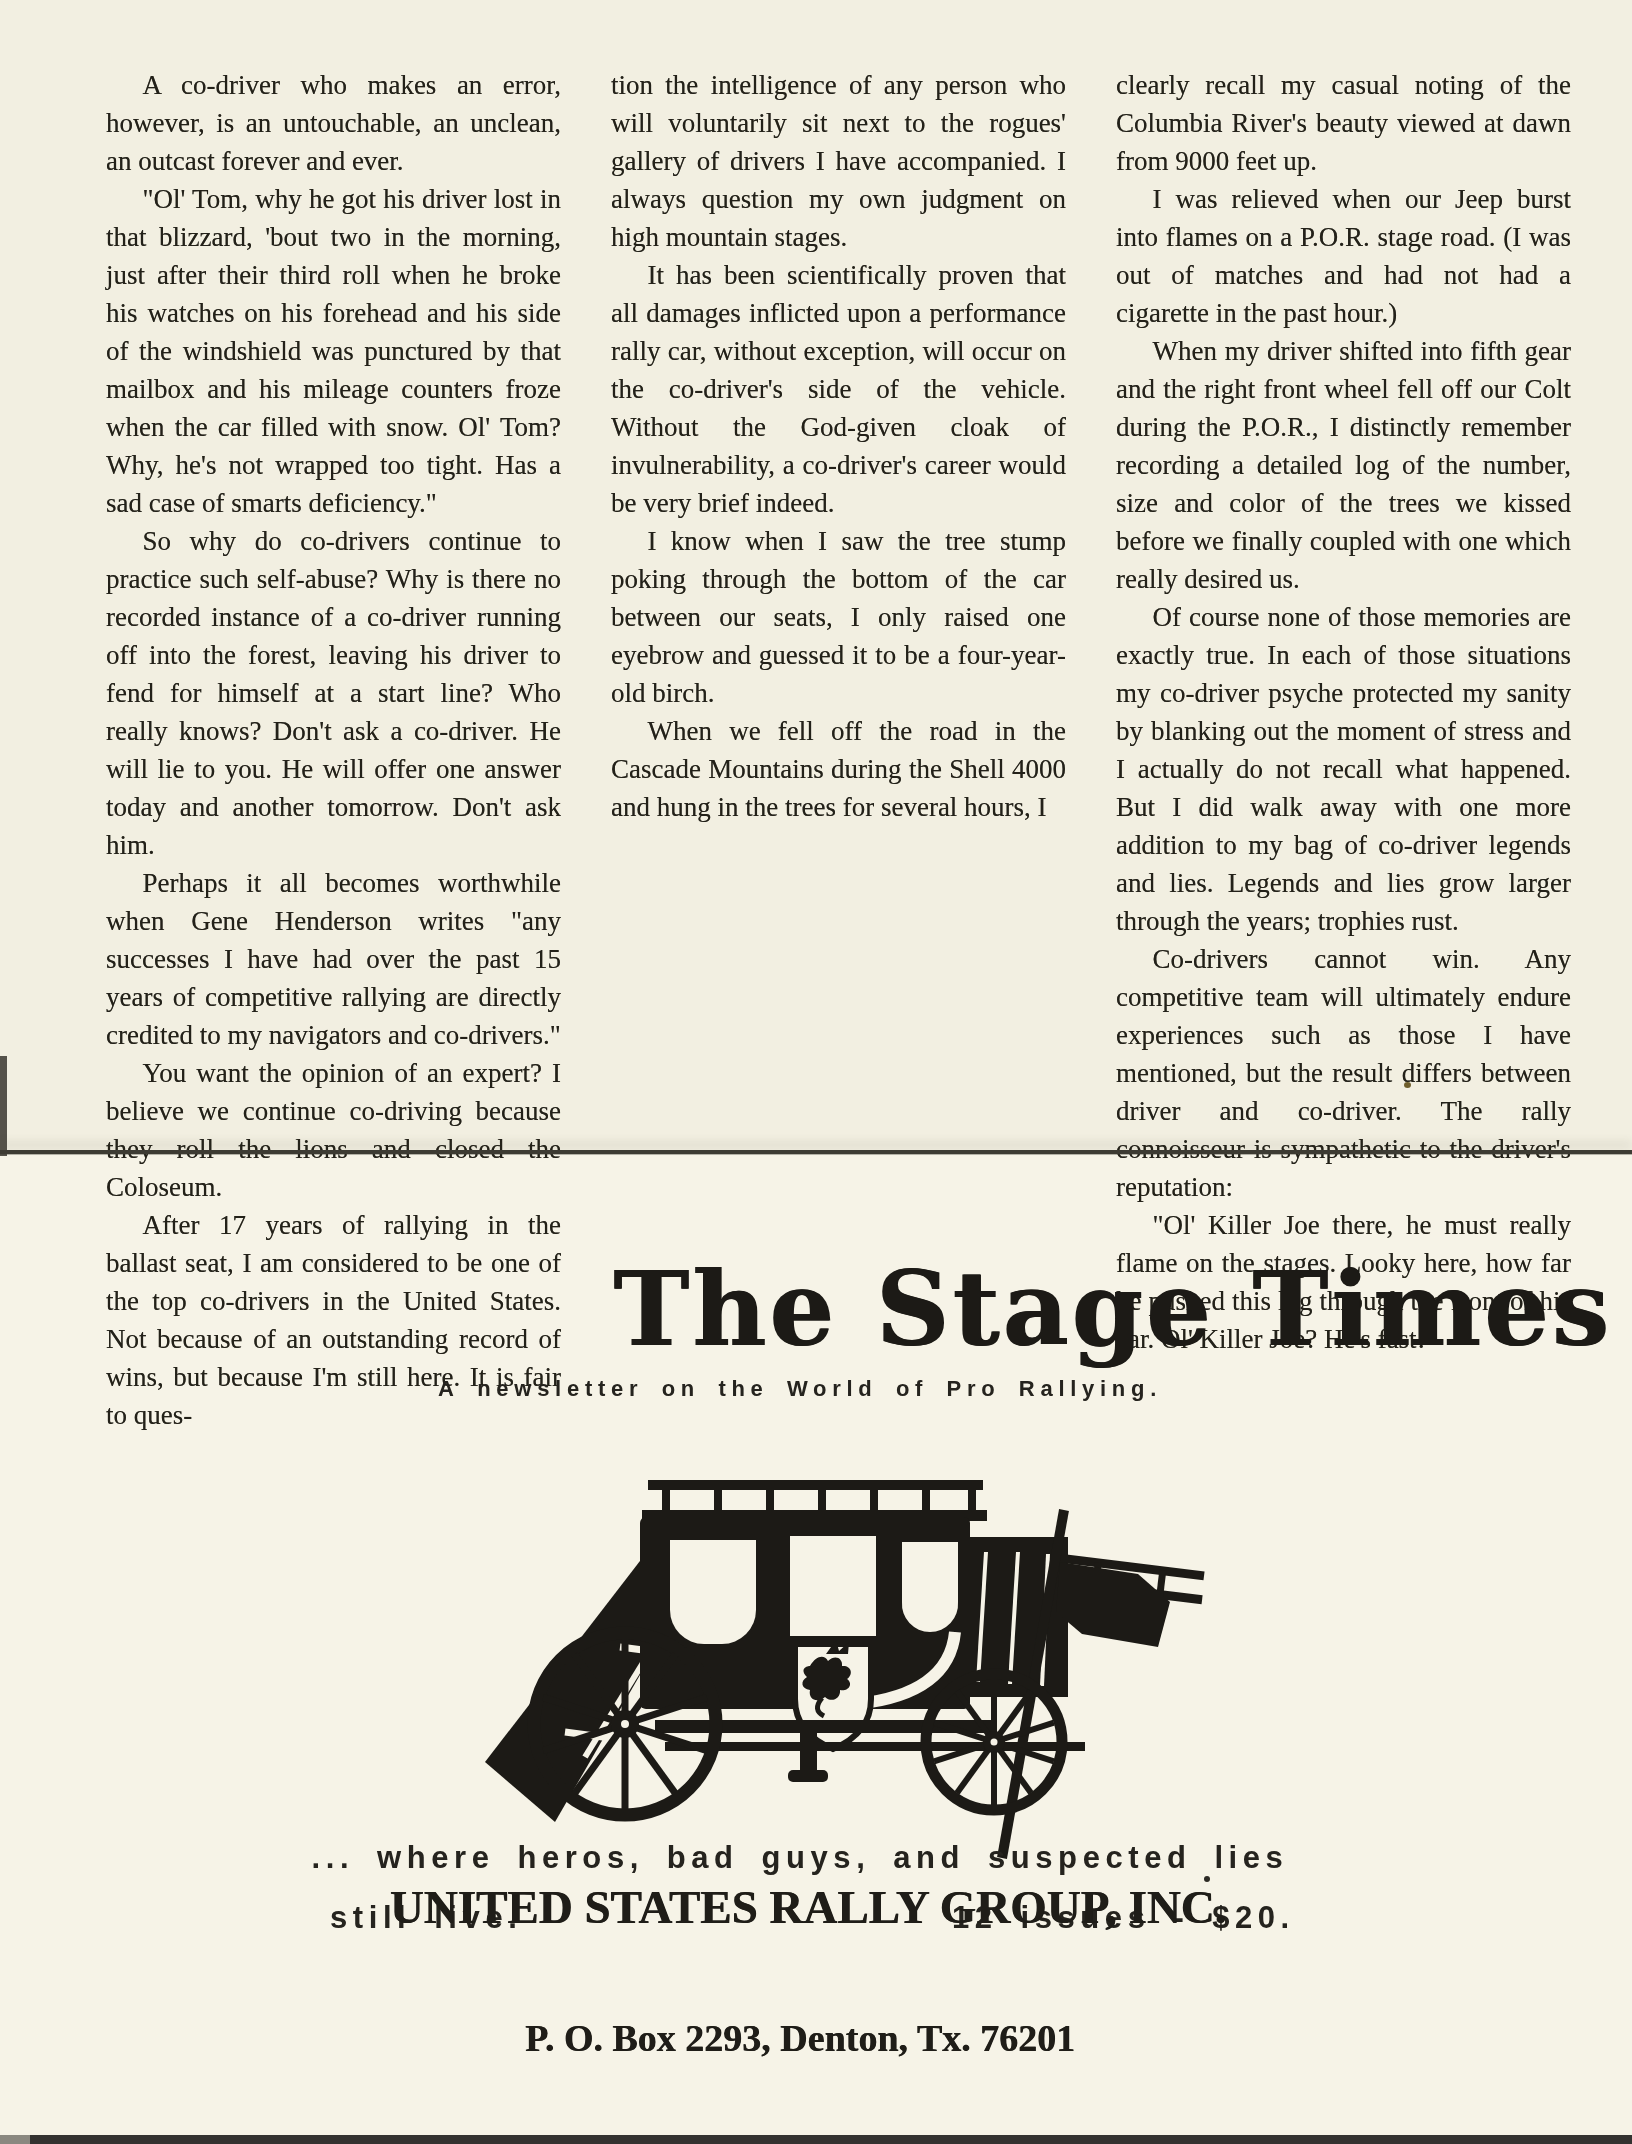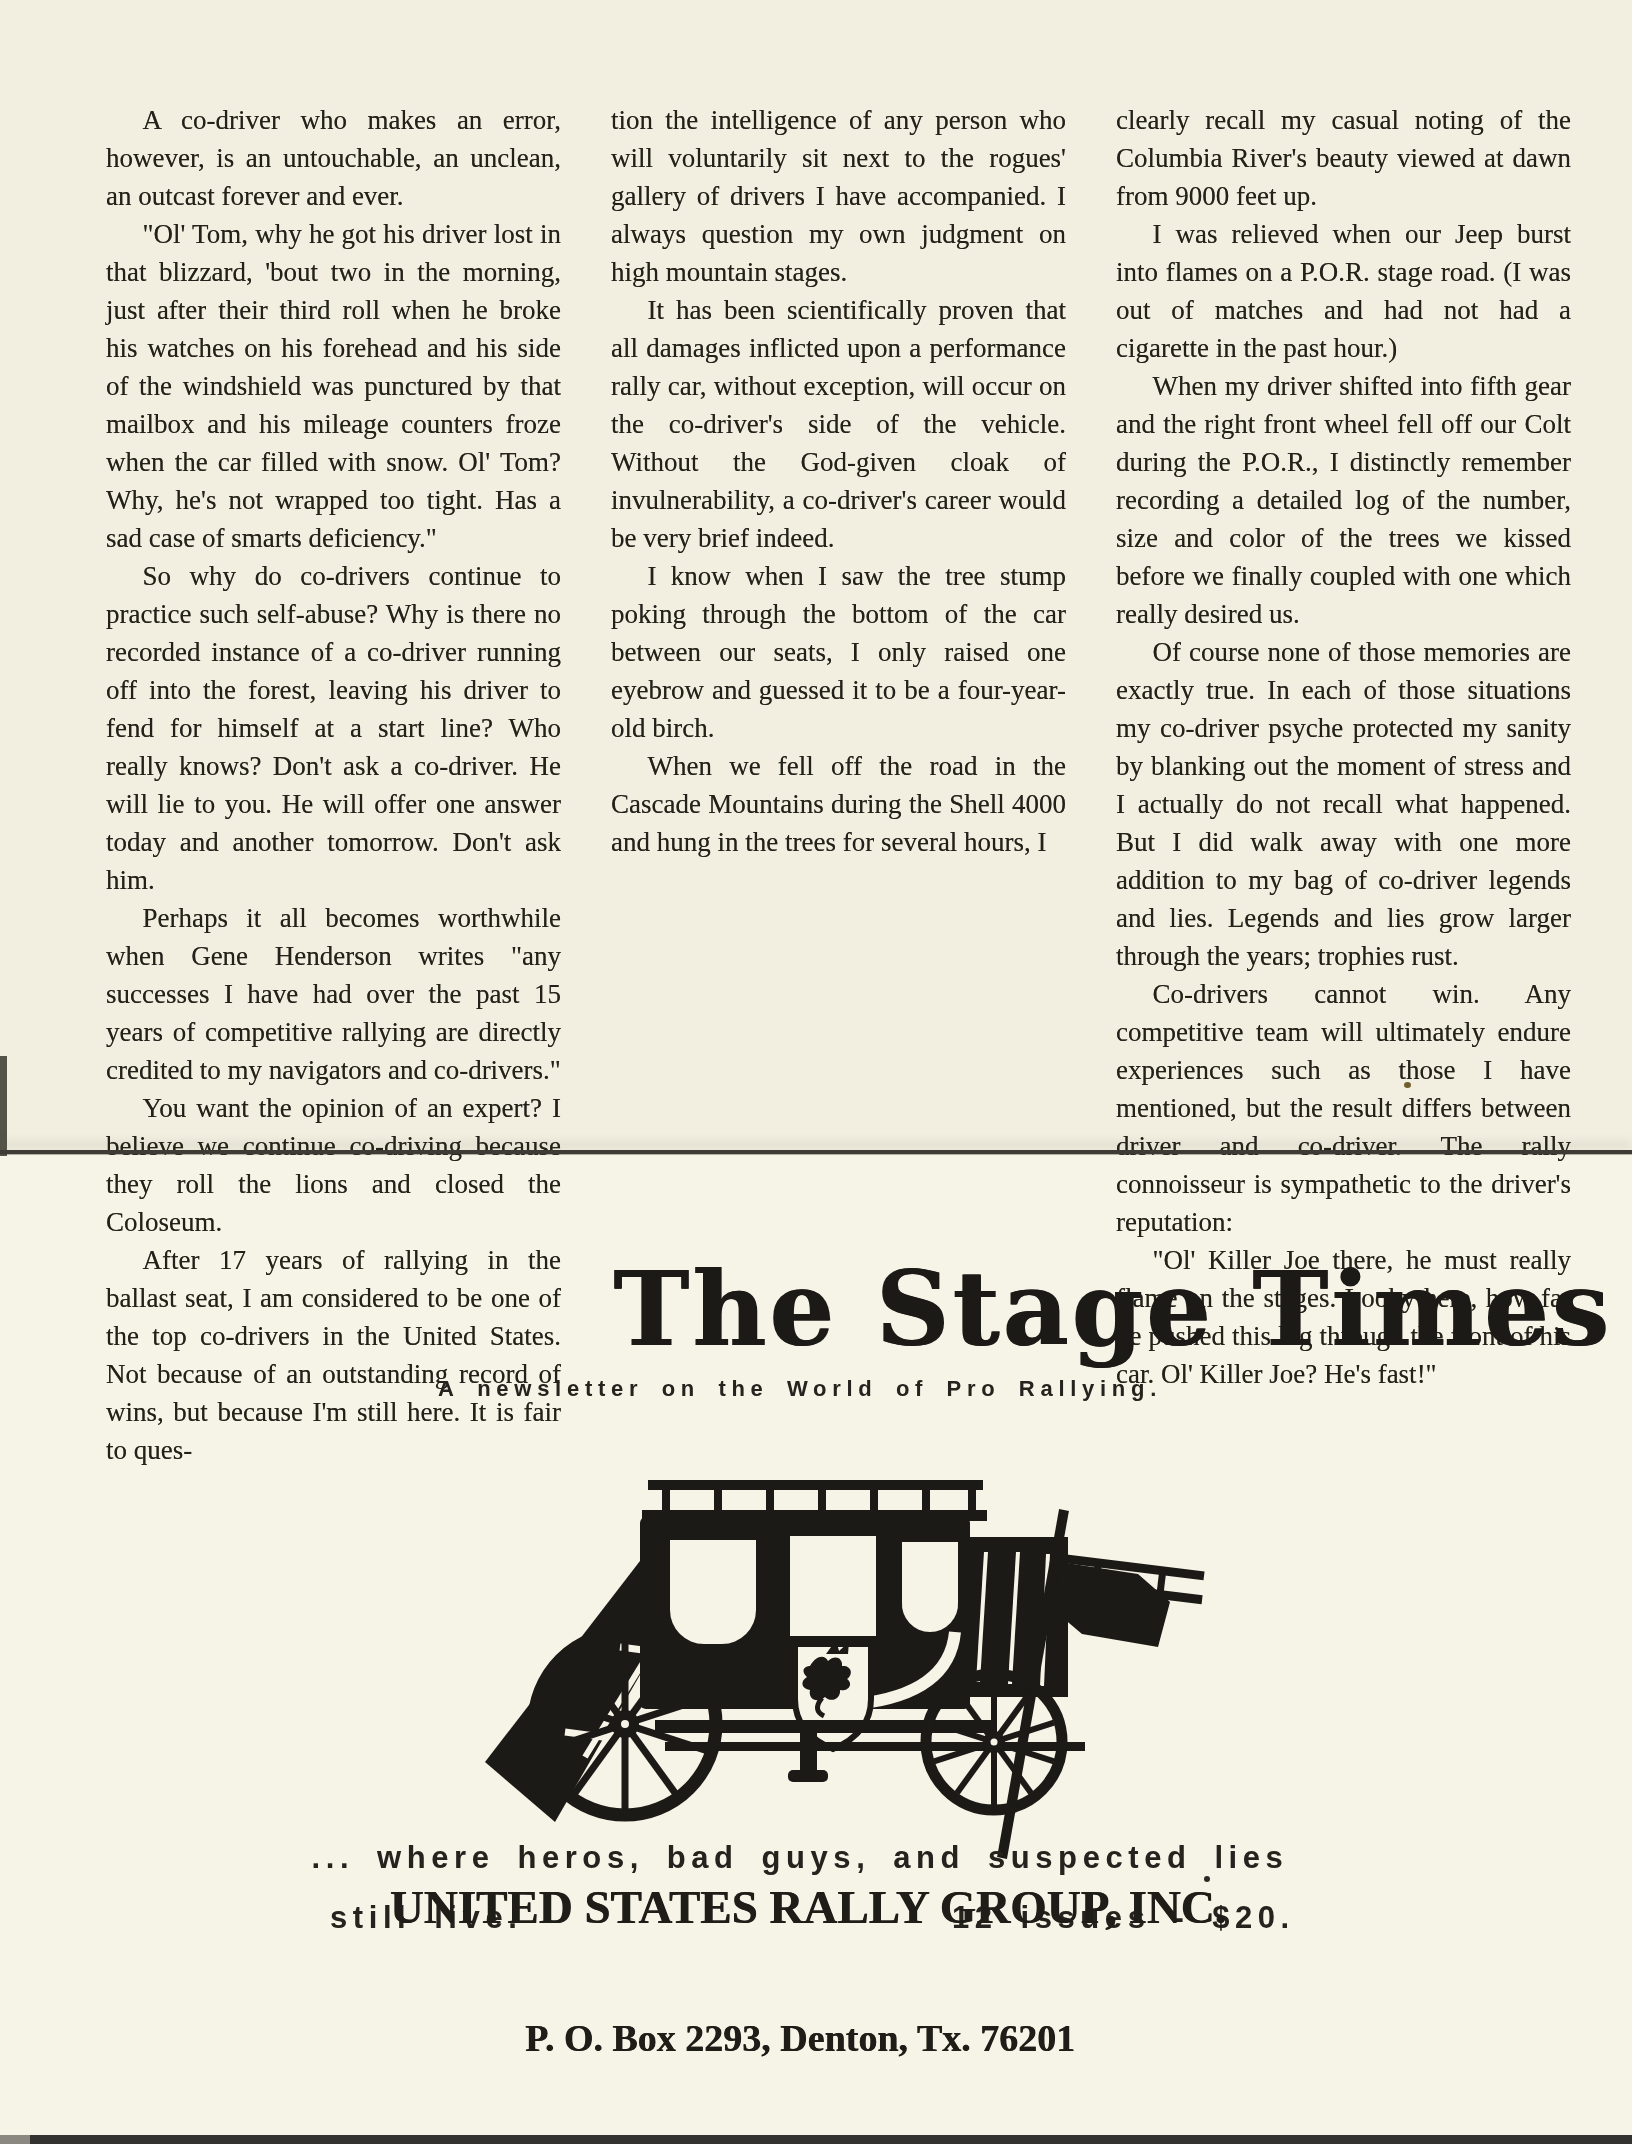--- a/index.html
+++ b/index.html
@@ -10,21 +10,21 @@
     overflow:hidden;
     background:linear-gradient(to bottom,#f2efe1 0,#f2efe1 1150px,#f6f3e7 1154px,#f6f3e7 100%);
     font-family:"Liberation Serif",serif;
     color:#211f19;
   }
   
   .articles{
     position:absolute;left:106px;top:66px;
     display:flex;gap:50px;
   }
-  .col{width:455px;margin-top:35px;}
+  .col{width:455px;}
   .para{
     margin:0;
     font-size:27px;line-height:38px;
     text-align:justify;
     text-indent:1.35em;
     color:#232119;
     text-shadow:0 0 .5px rgba(35,33,25,.55);
   }
   .para.cont{text-indent:0;}
   

